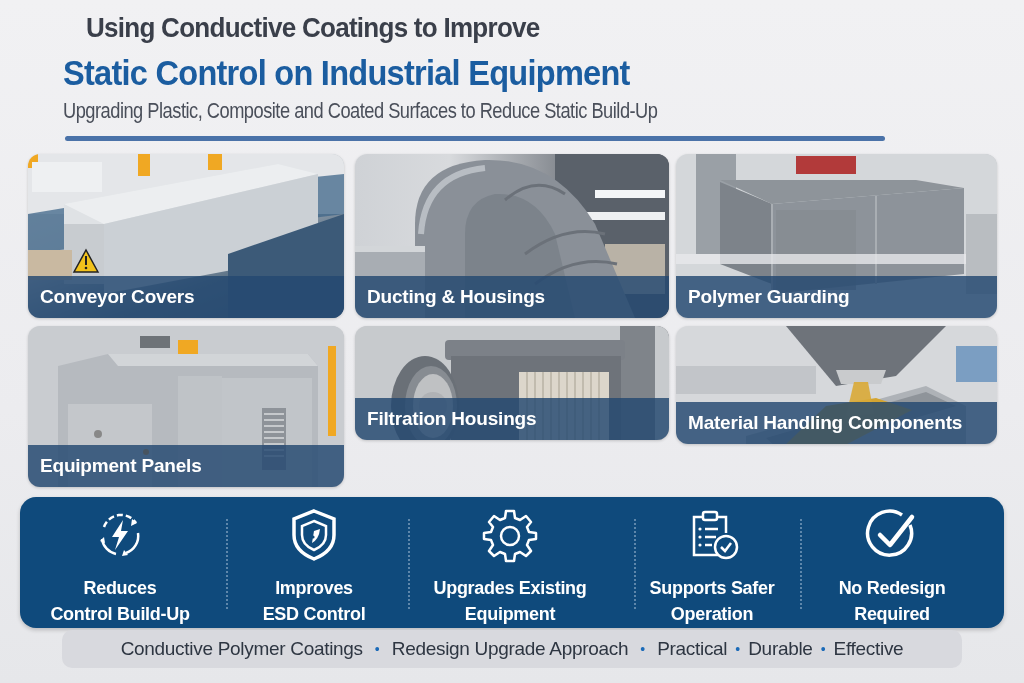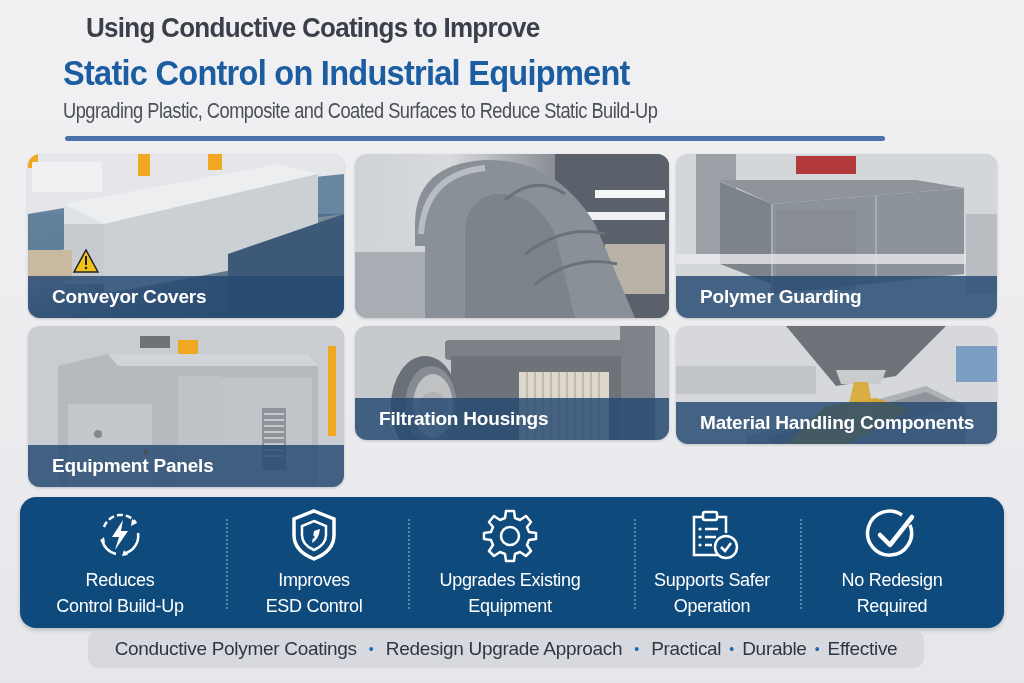--- a/index.html
+++ b/index.html
@@ -37,21 +37,21 @@
   .card {
     position: absolute; border-radius: 12px; overflow: hidden;
     box-shadow: 0 1px 3px rgba(0,0,0,0.18);
   }
   .card .scene { position: absolute; inset: 0; }
   .card .caption {
     position: absolute; left: 0; right: 0; bottom: 0; height: 42px;
     background: rgba(35, 72, 112, 0.82);
     color: #fff; font-size: 19px; font-weight: bold;
     font-family: "Liberation Sans", sans-serif;
-    padding-left: 24px; line-height: 42px;
+    padding-left: 12px; line-height: 42px;
     letter-spacing: -0.2px;
   }
   
   .s-conveyor { background: linear-gradient(160deg,#d9dde2 0%,#b9c0c8 45%,#5d7387 70%,#3a5470 100%); }
   .s-ducting { background: linear-gradient(90deg,#cfd2d6 0%,#d8dadd 30%,#7a7f86 70%,#4a5058 100%); }
   .s-guarding { background: linear-gradient(135deg,#e2e4e6 0%,#c9ccd0 50%,#a8adb3 100%); }
   .s-panels { background: linear-gradient(160deg,#d7d9dc 0%,#b9bcc0 50%,#8b9097 100%); }
   .s-filter { background: linear-gradient(90deg,#c9ccd0 0%,#d2d4d6 40%,#8c9096 80%,#6c7076 100%); }
   .s-material { background: linear-gradient(160deg,#dcdee1 0%,#c5c8cc 50%,#aeb2b7 100%); }
 
@@ -59,36 +59,35 @@
     position: absolute; left: 20px; top: 497px; width: 984px; height: 131px;
     background: #0f4a7c; border-radius: 16px;
     box-shadow: 0 2px 4px rgba(0,0,0,0.2);
   }
   .benefit {
     position: absolute; top: 0; height: 131px; width: 196px;
     display: flex; flex-direction: column; align-items: center;
   }
   .benefit .ico { margin-top: 10px; width: 56px; height: 56px; }
   .benefit .lbl {
-    margin-top: 4px; color: #fff; font-size: 18px; font-weight: normal;
+    margin-top: 12px; color: #fff; font-size: 18px; font-weight: bold;
     text-align: center; line-height: 26px;
     font-family: "Liberation Sans", sans-serif;
     letter-spacing: -0.3px;
   }
   .sep {
     position: absolute; top: 22px; height: 90px; width: 0;
     border-left: 2px dotted rgba(160,185,210,0.55);
   }
   .footer {
-    position: absolute; left: 62px; top: 630px; width: 836px; height: 38px;
+    position: absolute; left: 62px; top: 630px; width: 900px; height: 38px;
     background: #d8d9de; border-radius: 10px;
     display: flex; align-items: center; justify-content: center;
     font-size: 19px; color: #2e3642;
     font-family: "Liberation Sans", sans-serif;
-    margin-left: 26px;
   }
   .footer .item { letter-spacing: -0.3px; }
   .footer .dot { color: #1b6ab8; margin: 0 12px; font-size: 14px; }
 </style>
 </head>
 <body>
 
 <div class="title1">Using Conductive Coatings to Improve</div>
 <div class="title2">Static Control on Industrial Equipment</div>
 <div class="subtitle">Upgrading Plastic, Composite and Coated Surfaces to Reduce Static Build-Up</div>
@@ -127,20 +126,21 @@
       <path d="M60,164 L60,70 Q60,10 130,6 Q200,4 240,70 L280,164 Z" fill="#8a9098"></path>
       <path d="M110,164 L110,80 Q110,46 140,40 Q180,38 200,80 L220,164 Z" fill="#7c838b"></path>
       <path d="M66,80 Q70,20 130,14" stroke="#b8bdc3" stroke-width="6" fill="none"></path>
       <path d="M150,46 Q180,20 210,40" stroke="#6b7179" stroke-width="3" fill="none"></path>
       <path d="M170,100 Q210,70 250,80" stroke="#6b7179" stroke-width="3" fill="none"></path>
       <path d="M180,130 Q220,100 262,110" stroke="#6b7179" stroke-width="3" fill="none"></path>
       <rect x="0" y="96" width="70" height="68" fill="#a8adb3"></rect>
       <rect x="0" y="92" width="70" height="6" fill="#d3d6d9"></rect>
     </svg>
   </div>
+  <div class="caption">Ducting &amp; Housings</div>
 </div>
 
 <div class="card" style="left:676px;top:154px;width:321px;height:164px;">
   <div class="scene s-guarding">
     <svg width="321" height="164" viewBox="0 0 321 164">
       <rect x="0" y="0" width="321" height="164" fill="#d4d7da"></rect>
       <rect x="20" y="0" width="40" height="100" fill="#9aa0a6"></rect>
       <rect x="120" y="2" width="60" height="18" fill="#b23a3a"></rect>
       <polygon points="44,26 240,26 288,34 96,50" fill="#8e949a"></polygon>
       <polygon points="44,28 96,50 96,130 44,110" fill="#7d838a"></polygon>

